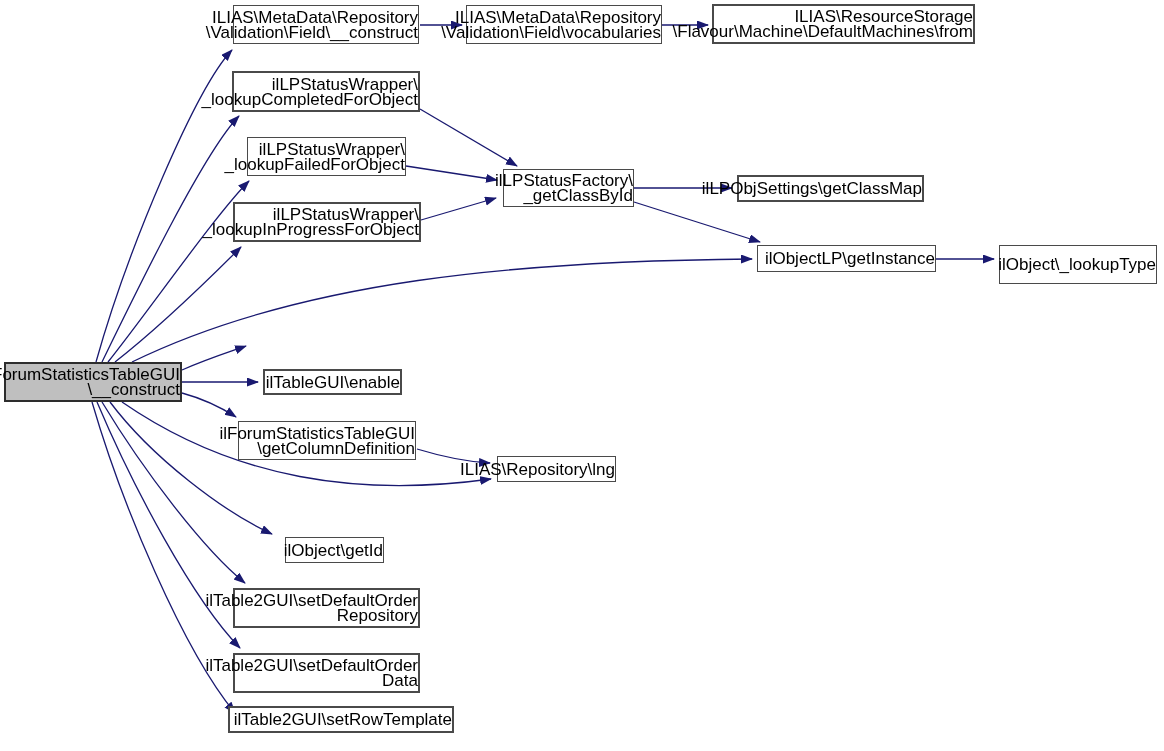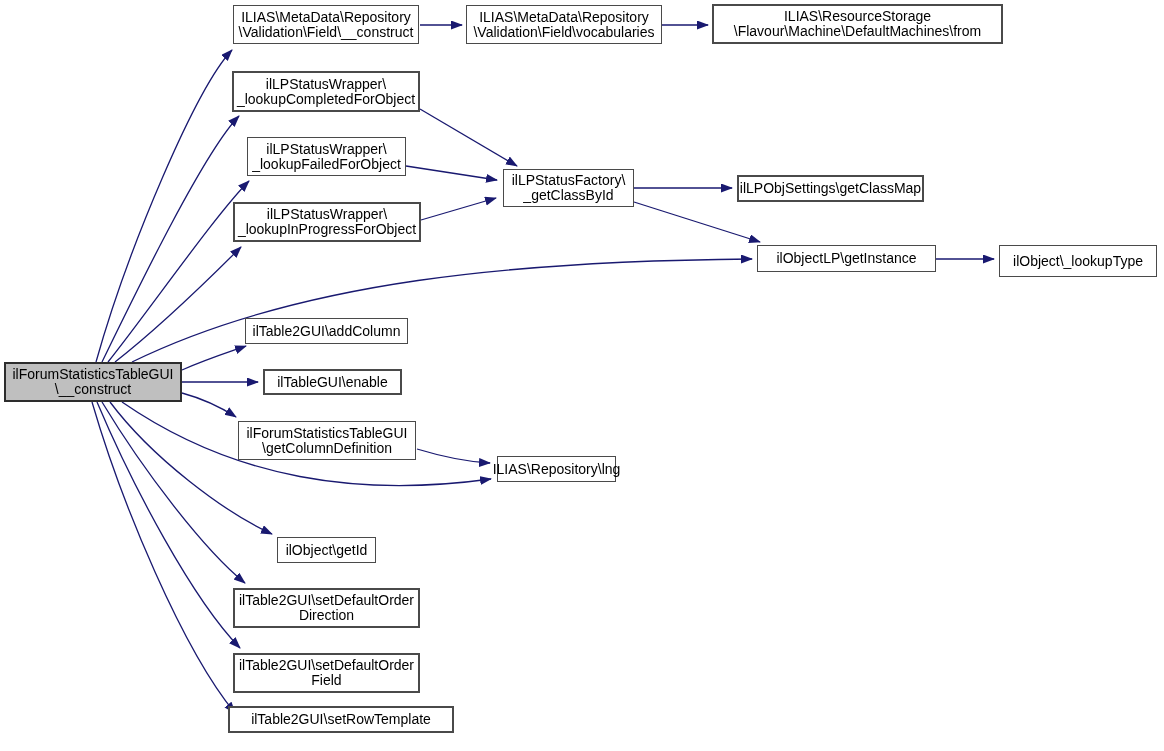--- a/index.html
+++ b/index.html
@@ -10,25 +10,25 @@
     font-family:"Liberation Sans", sans-serif;
     overflow:hidden;
   }
   #edges{position:absolute;left:0;top:0;width:1164px;height:751px;}
   .node{
     position:absolute;
     box-sizing:border-box;
     background:#ffffff;
     border:1px solid #4a4a4a;
     color:#000000;
-    font-size:14px;
+    font-size:17px;
     line-height:15px;
     display:flex;
     flex-direction:column;
-    align-items:center;
+    align-items:flex-end;
     justify-content:center;
     text-align:center;
     white-space:nowrap;
     z-index:2;
   }
   .node.thick{border-width:2px;}
   .node.root{background:#bfbfbf;border:2px solid #2d2d2d;}
 </style>
 </head>
 <body>
@@ -75,21 +75,21 @@
   <div class="node" style="left:233px;top:5px;width:186px;height:39px">
     <span>ILIAS\MetaData\Repository</span>
     <span>\Validation\Field\__construct</span>
   </div>
 
   <div class="node" style="left:466px;top:5px;width:196px;height:39px">
     <span>ILIAS\MetaData\Repository</span>
     <span>\Validation\Field\vocabularies</span>
   </div>
 
-  <div class="node thick" style="left:712px;top:4px;width:291px;height:40px">
+  <div class="node thick" style="left:712px;top:4px;width:263px;height:40px">
     <span>ILIAS\ResourceStorage</span>
     <span>\Flavour\Machine\DefaultMachines\from</span>
   </div>
 
   <div class="node thick" style="left:232px;top:71px;width:188px;height:41px">
     <span>ilLPStatusWrapper\</span>
     <span>_lookupCompletedForObject</span>
   </div>
 
   <div class="node" style="left:247px;top:137px;width:159px;height:39px">
@@ -108,52 +108,49 @@
 
   <div class="node" style="left:503px;top:169px;width:131px;height:38px">
     <span>ilLPStatusFactory\</span>
     <span>_getClassById</span>
   </div>
 
   <div class="node" style="left:757px;top:245px;width:179px;height:27px">
     <span>ilObjectLP\getInstance</span>
   </div>
 
-  <div class="node" style="left:999px;top:245px;width:158px;height:32px">
+  <div class="node" style="left:999px;top:245px;width:158px;height:39px">
     <span>ilObject\_lookupType</span>
   </div>
 
-  <div class="node" style="left:245px;top:318px;width:163px;height:26px">
-    <span>ilTable2GUI\addColumn</span>
-  </div>
 
   <div class="node thick" style="left:263px;top:369px;width:139px;height:26px">
     <span>ilTableGUI\enable</span>
   </div>
 
   <div class="node" style="left:238px;top:421px;width:178px;height:39px">
     <span>ilForumStatisticsTableGUI</span>
     <span>\getColumnDefinition</span>
   </div>
 
   <div class="node" style="left:497px;top:456px;width:119px;height:26px">
     <span>ILIAS\Repository\lng</span>
   </div>
 
-  <div class="node" style="left:277px;top:537px;width:99px;height:26px">
+  <div class="node" style="left:285px;top:537px;width:99px;height:26px">
     <span>ilObject\getId</span>
   </div>
 
   <div class="node thick" style="left:233px;top:588px;width:187px;height:40px">
     <span>ilTable2GUI\setDefaultOrder</span>
-    <span>Direction</span>
+    <span>Repository</span>
   </div>
 
   <div class="node thick" style="left:233px;top:653px;width:187px;height:40px">
     <span>ilTable2GUI\setDefaultOrder</span>
-    <span>Field</span>
+    <span>Data</span>
   </div>
 
   <div class="node thick" style="left:228px;top:706px;width:226px;height:27px">
     <span>ilTable2GUI\setRowTemplate</span>
   </div>
 
 </div>
 
 </body></html>

